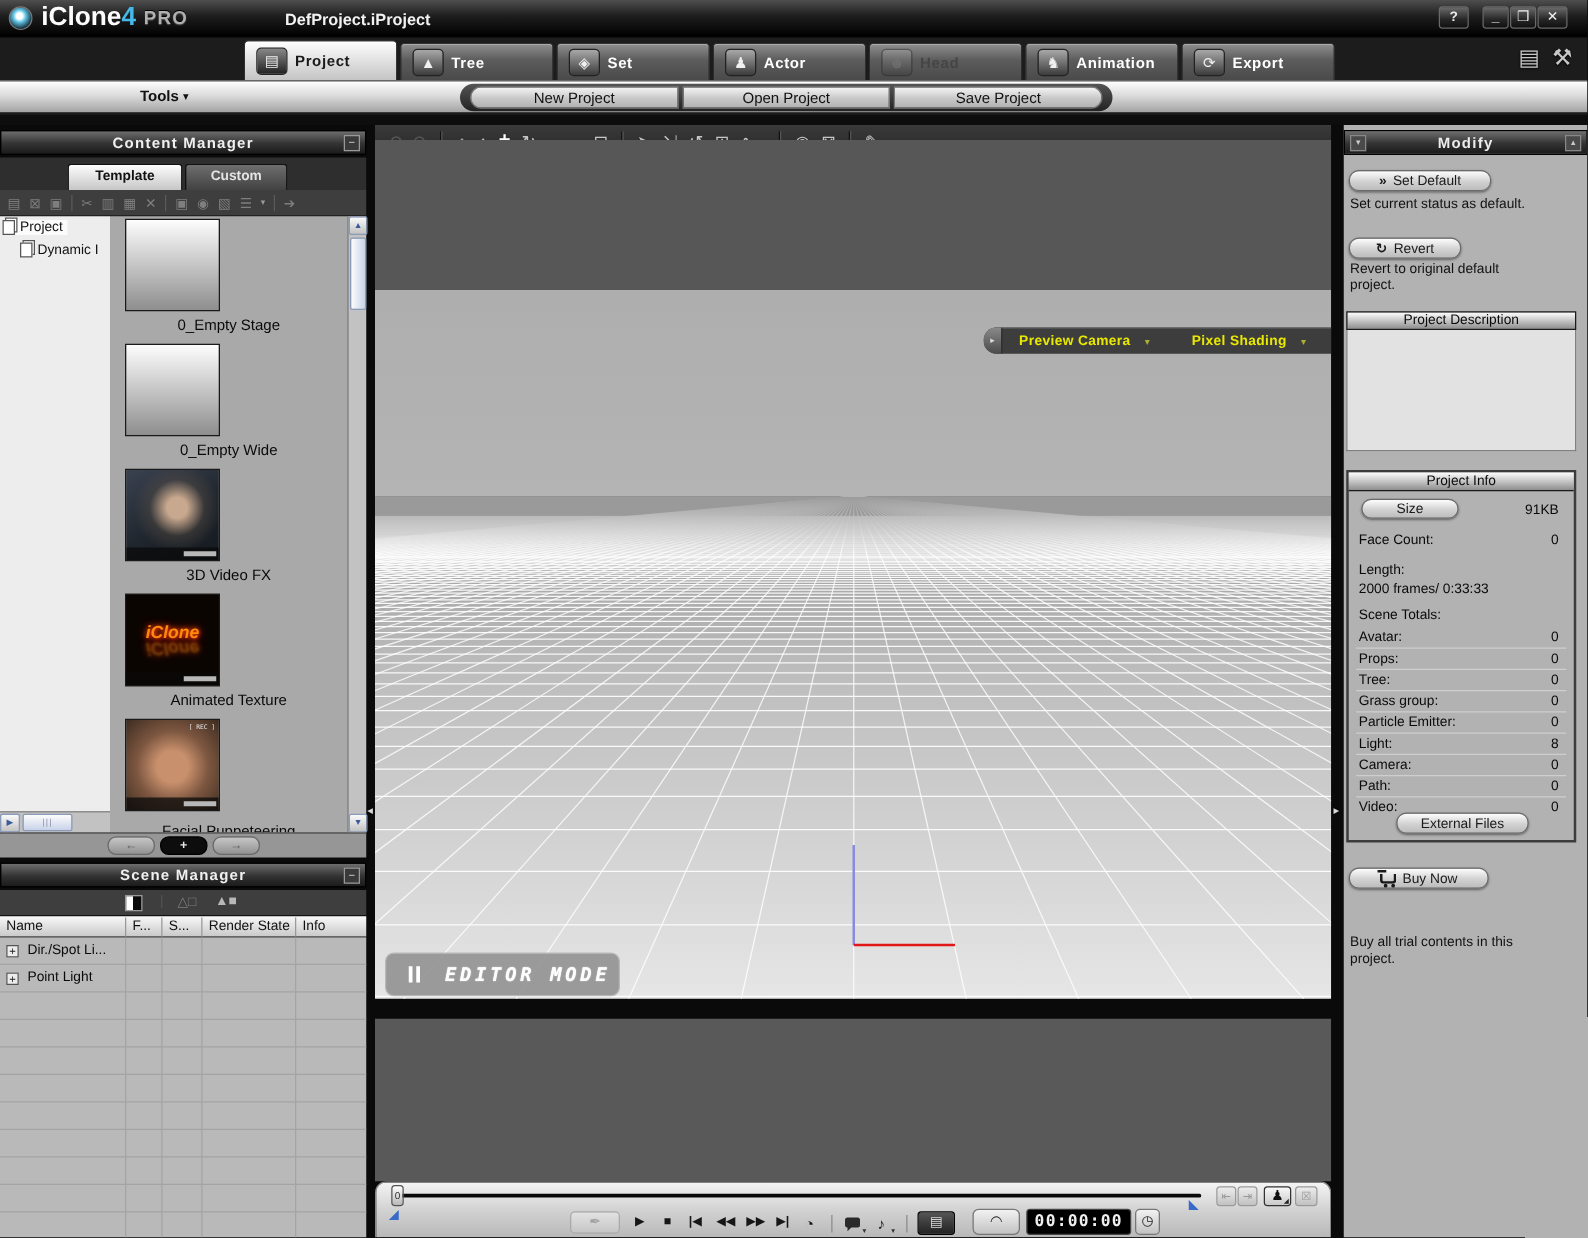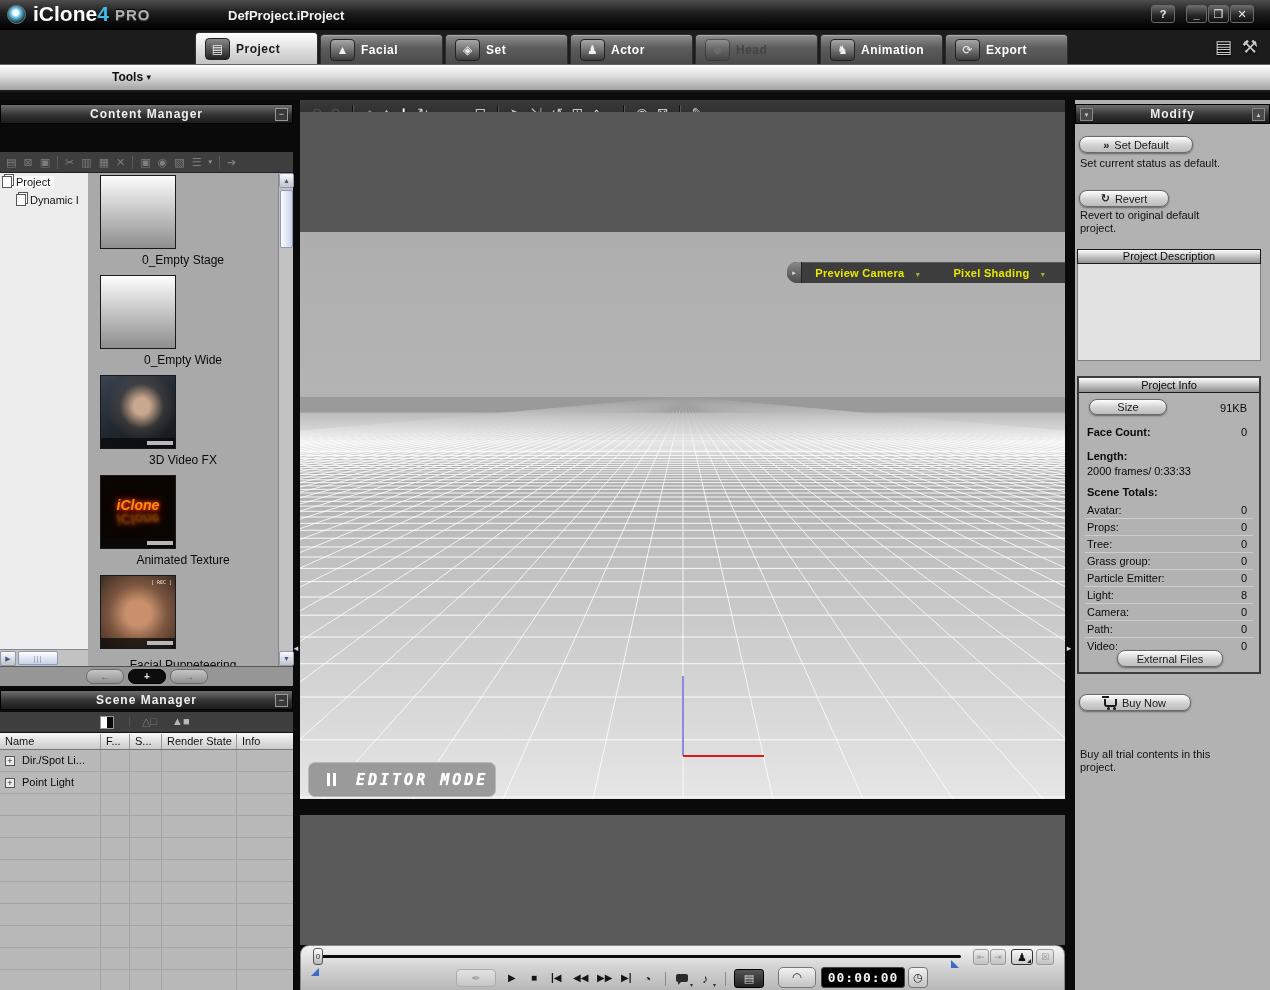--- a/index.html
+++ b/index.html
@@ -223,21 +223,21 @@
     border:1px solid #1a1a1a; text-align:center; font-size:11px; color:#0a0a0a; line-height:13px; }
   #desc-header { top:149px; }
   #desc-box { position:absolute; left:2px; top:164px; width:184px; height:97px; background:#e2e2e2; border:1px solid #808080; border-top:none; }
 
   #info-box { position:absolute; left:2px; top:276px; width:184px; height:298px; border:2px solid #3c3c3c; background:#b2b2b2; }
   #info-header { position:absolute; left:0px; top:0px; width:180px; height:15px; background:linear-gradient(#fdfdfd,#8e8e8e);
     border-bottom:1px solid #1a1a1a; text-align:center; font-size:11px; color:#0a0a0a; line-height:14px; }
   #btn-size { left:10px; top:21px; width:78px; height:16px; }
   .info-val { position:absolute; right:12px; font-size:11px; color:#0a0a0a; }
   .info-lbl { position:absolute; left:8px; font-size:11px; color:#0a0a0a; }
-  .bold { font-weight:bold; }
+  .bold { font-weight:normal; }
   .tot-row { position:absolute; left:6px; width:168px; height:17px; border-bottom:1px solid #cecece; font-size:11px; color:#0a0a0a; }
   .tot-row .tl { position:absolute; left:2px; top:2px; }
   .tot-row .tv { position:absolute; right:6px; top:2px; }
   #btn-extfiles { left:38px; top:272px; width:106px; }
   #btn-buynow { left:4px; top:594px; width:112px; }
   #cap-buynow { position:absolute; left:5px; top:648px; width:165px; font-size:11px; color:#111; line-height:13px; }
   .cart-ico { position:relative; width:13px; height:8px; border:2px solid #1a1a1a; border-top:none; border-radius:0 0 3px 3px; }
   .cart-ico::before { content:""; position:absolute; left:-4px; top:-3px; width:7px; height:2px; background:#1a1a1a; }
   .cart-ico::after { content:""; position:absolute; left:1px; bottom:-5px; width:3px; height:3px; border-radius:50%;
     background:#1a1a1a; box-shadow:6px 0 0 #1a1a1a; }
@@ -261,21 +261,21 @@
   <div class="winbtn" id="btn-close">✕</div>
 </div>
 
 <div id="tabrow">
   <div class="mtab active" id="tab-project">
     <span class="tab-ico">▤</span>
     <span class="tab-lbl">Project</span>
   </div>
   <div class="mtab" id="tab-stage">
     <span class="tab-ico">▲</span>
-    <span class="tab-lbl">Facial</span>
+    <span class="tab-lbl">Tree</span>
   </div>
   <div class="mtab" id="tab-set">
     <span class="tab-ico">◈</span>
     <span class="tab-lbl">Set</span>
   </div>
   <div class="mtab" id="tab-actor">
     <span class="tab-ico">♟</span>
     <span class="tab-lbl">Actor</span>
   </div>
   <div class="mtab disabled" id="tab-head">
@@ -294,30 +294,39 @@
     <span>▤</span>
     <span>⚒</span>
   </div>
 </div>
 
 <div id="toolsrow">
   <div id="tools-menu">
     <span>Tools</span>
     <span class="dd">▾</span>
   </div>
+  <div id="proj-capsule">
+    <div class="cap-btn">New Project</div>
+    <div class="cap-btn">Open Project</div>
+    <div class="cap-btn">Save Project</div>
+  </div>
 </div>
 <div id="strip"></div>
 
 <div id="left-panel">
 
   <div class="pan-header" id="cm-header">
     <span class="pan-title">Content Manager</span>
     <span class="pan-min">−</span>
   </div>
 
+  <div id="cm-tabs">
+    <div class="cm-tab" id="cm-tab-template">Template</div>
+    <div class="cm-tab" id="cm-tab-custom">Custom</div>
+  </div>
 
   <div id="cm-toolbar">
     <span class="ti">▤</span>
     <span class="ti">⊠</span>
     <span class="ti">▣</span>
     <span class="sep"></span>
     <span class="ti">✂</span>
     <span class="ti">▥</span>
     <span class="ti">▦</span>
     <span class="ti">✕</span>

